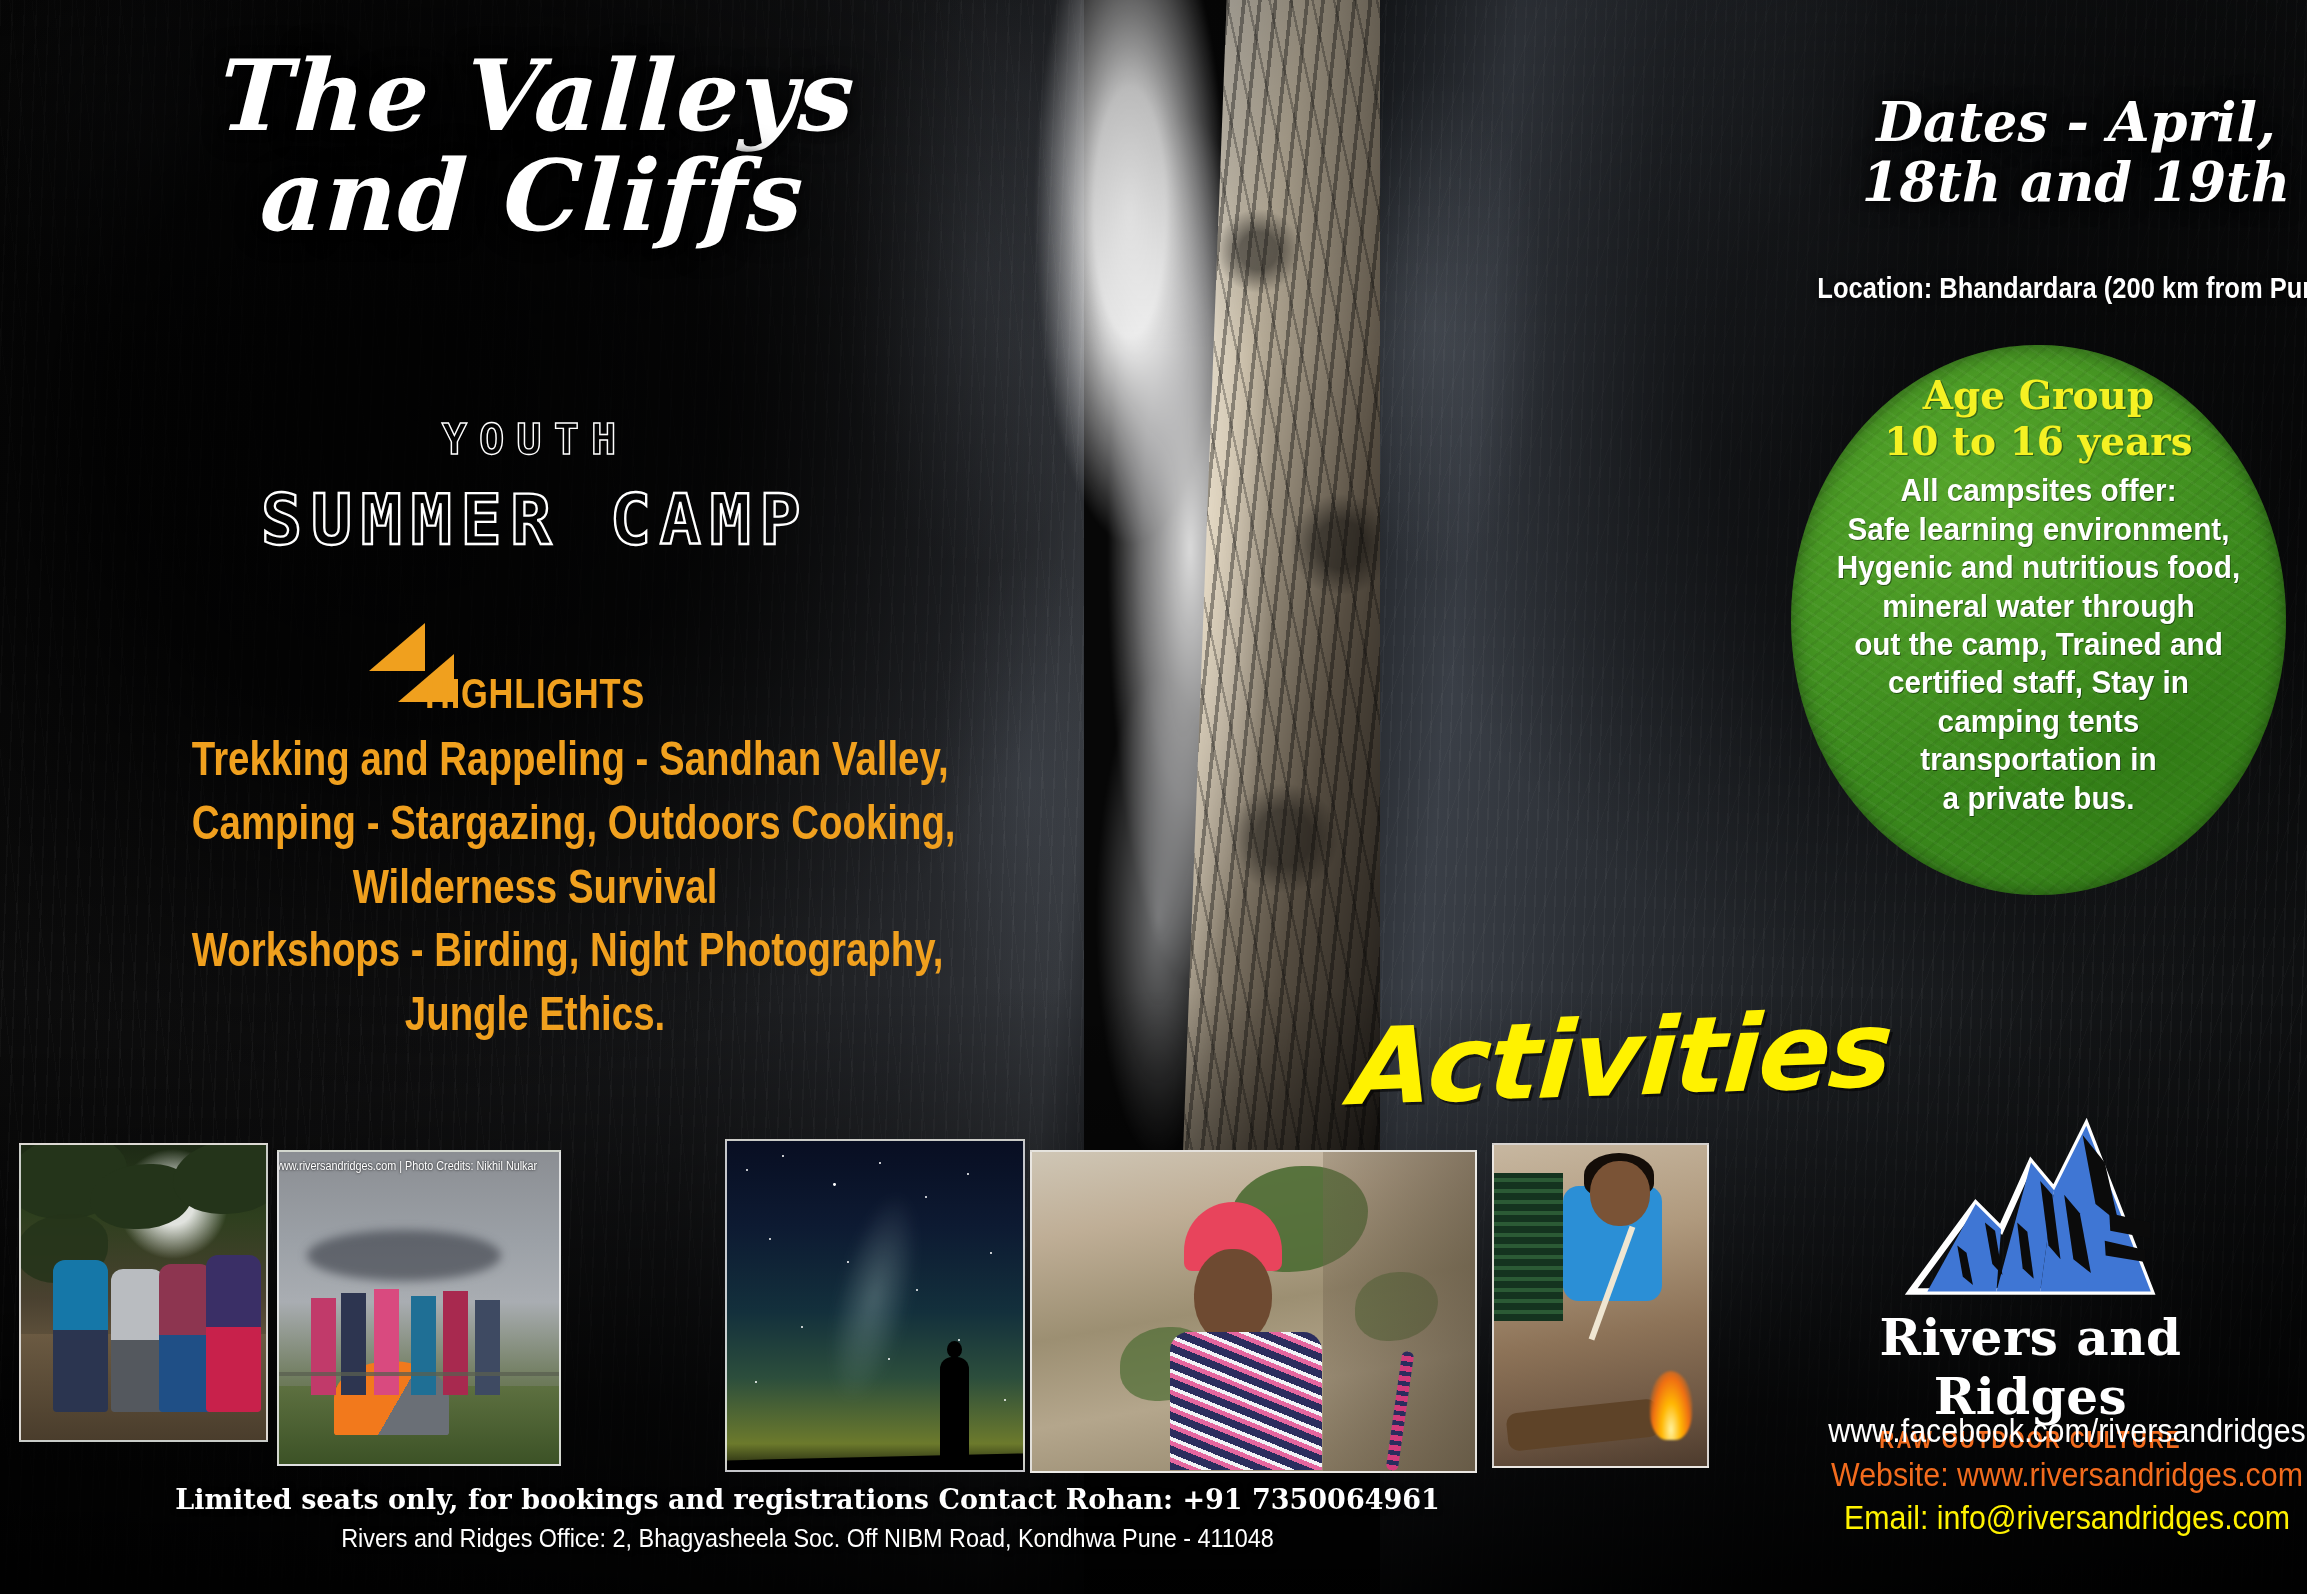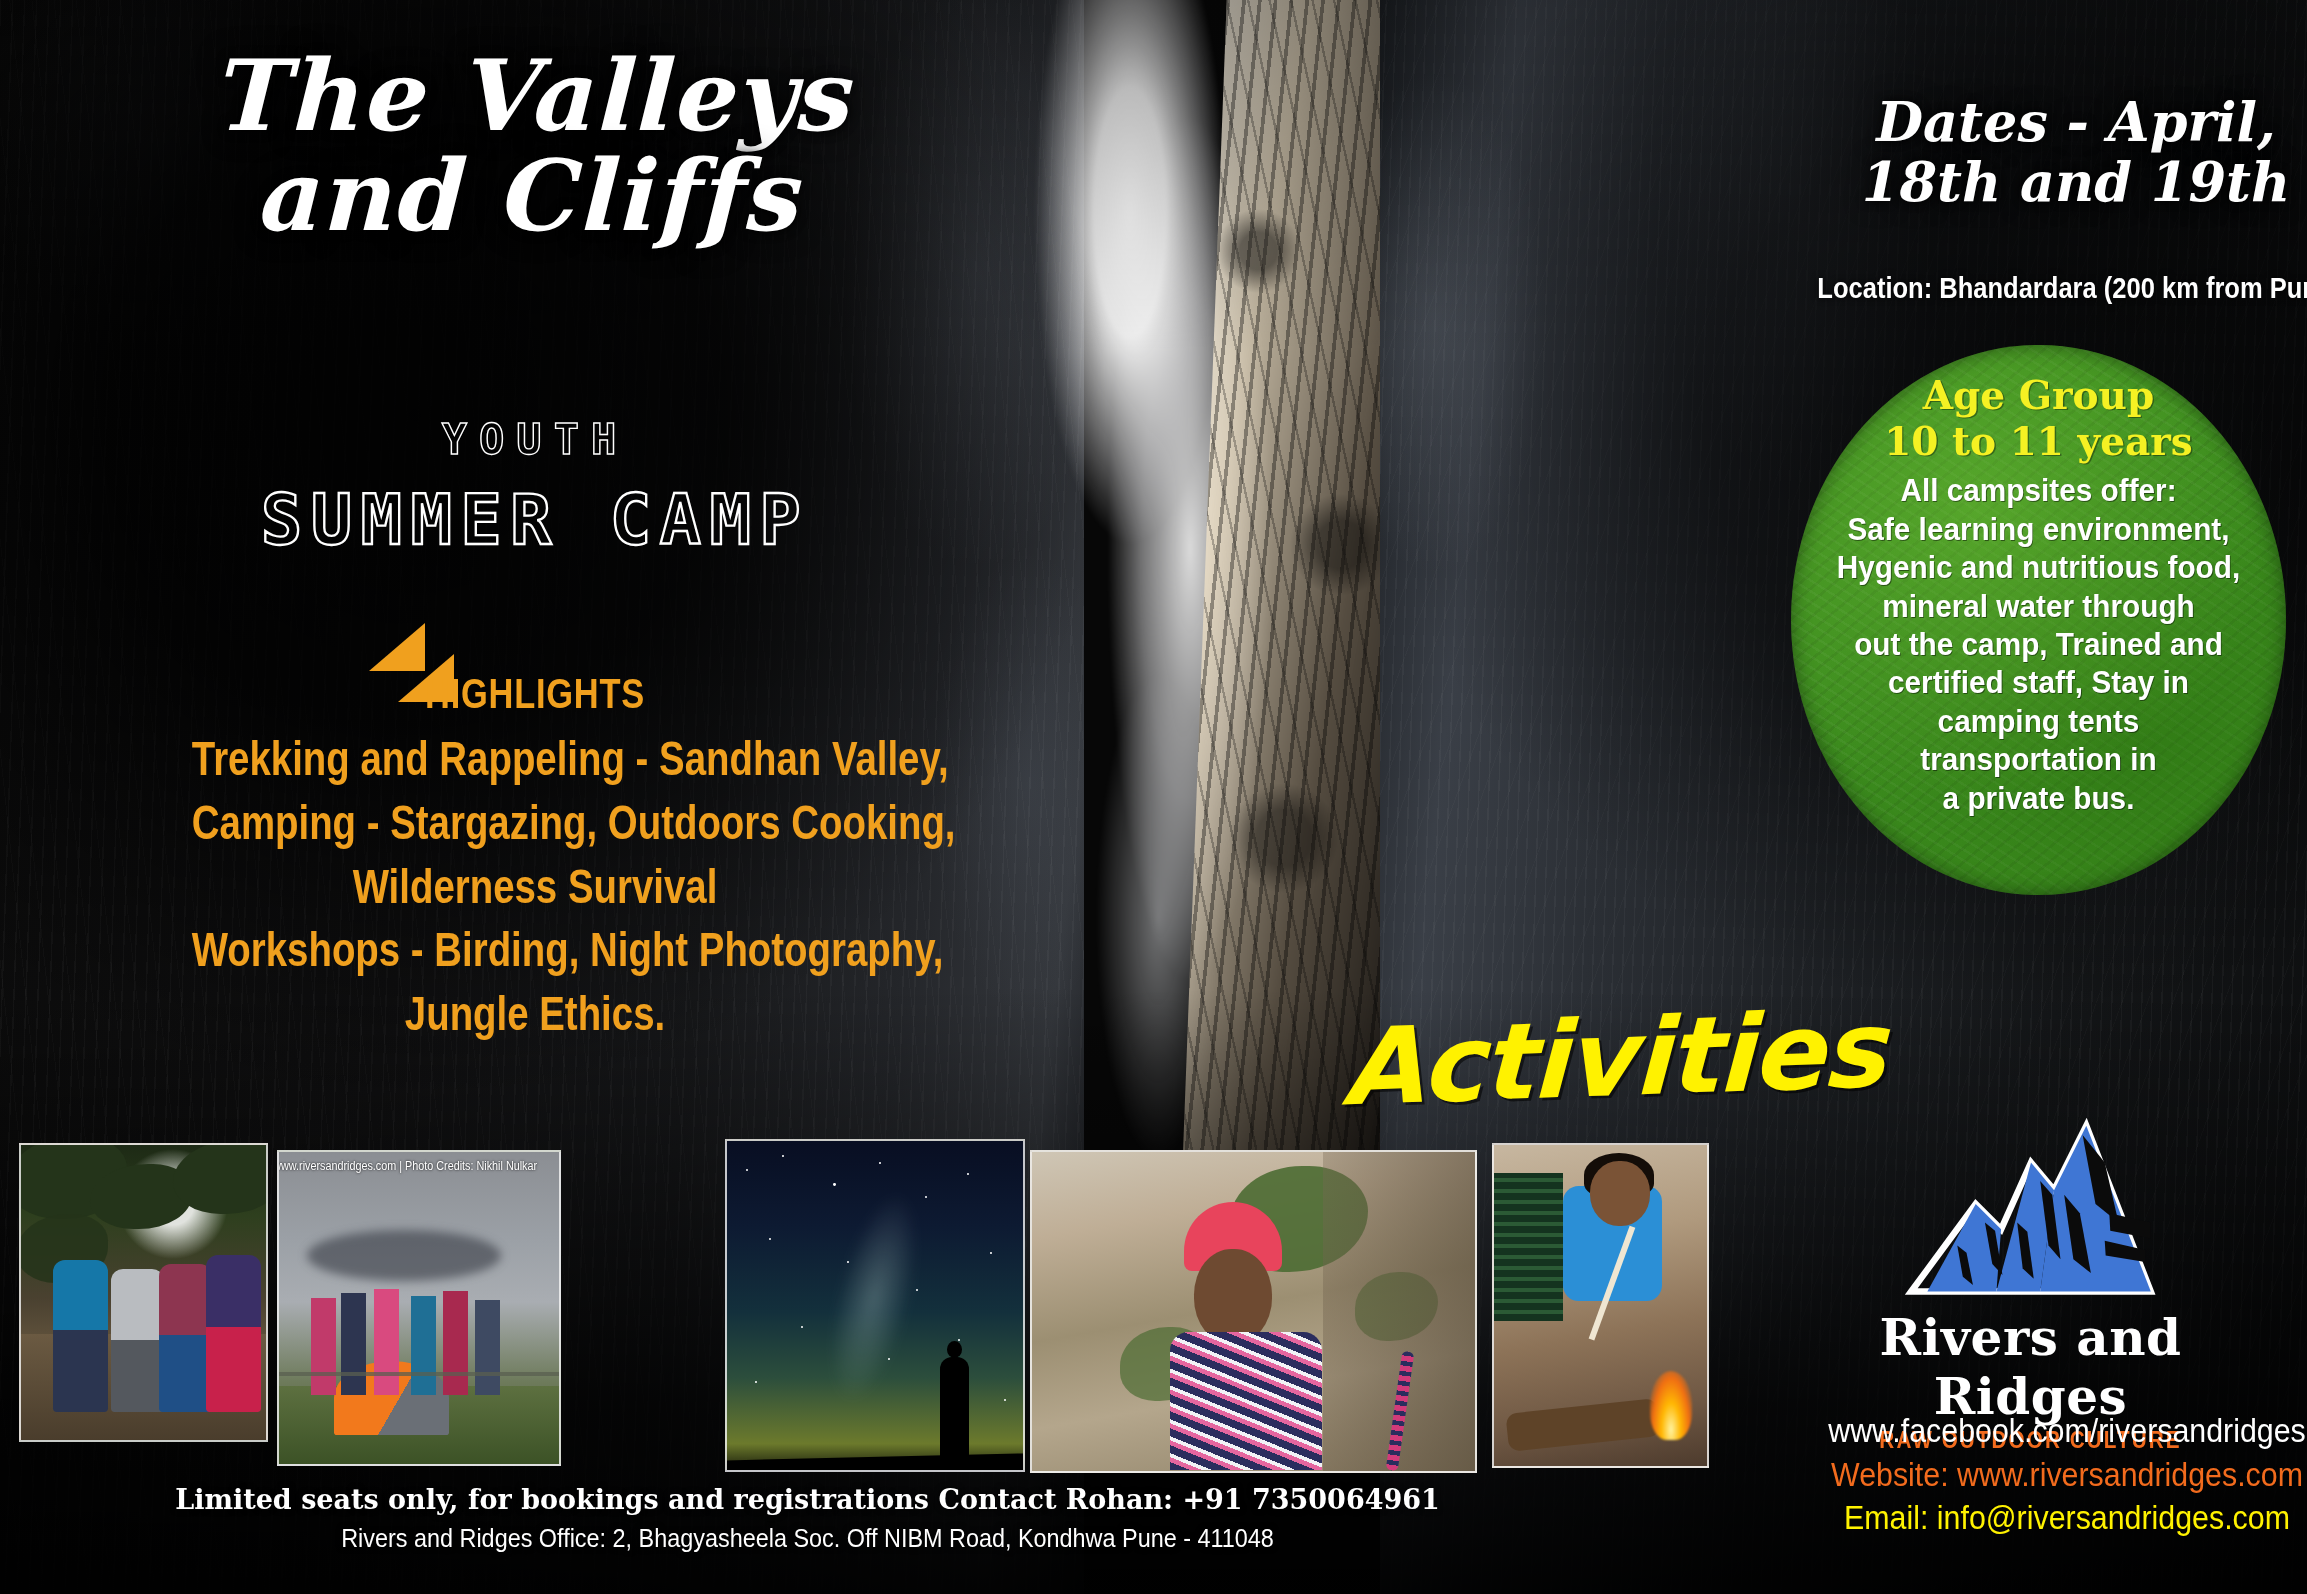--- a/index.html
+++ b/index.html
@@ -321,21 +321,21 @@
 
   <div class="abs dates">
     <span>Dates - April,</span>
     <span>18th and 19th</span>
   </div>
   <div class="abs location">Location: Bhandardara (200 km from Pune)</div>
 
   <div class="abs green-circle">
     <div class="age-title">
       <span>Age Group</span>
-      <span>10  to 11 years</span>
+      <span>10  to 16 years</span>
     </div>
     <div class="camp-offer">
       <div>All campsites offer:</div>
       <div>Safe learning environment,</div>
       <div>Hygenic and nutritious food,</div>
       <div>mineral water through</div>
       <div>out the camp, Trained and</div>
       <div>certified staff, Stay in</div>
       <div>camping tents</div>
       <div>transportation in</div>

